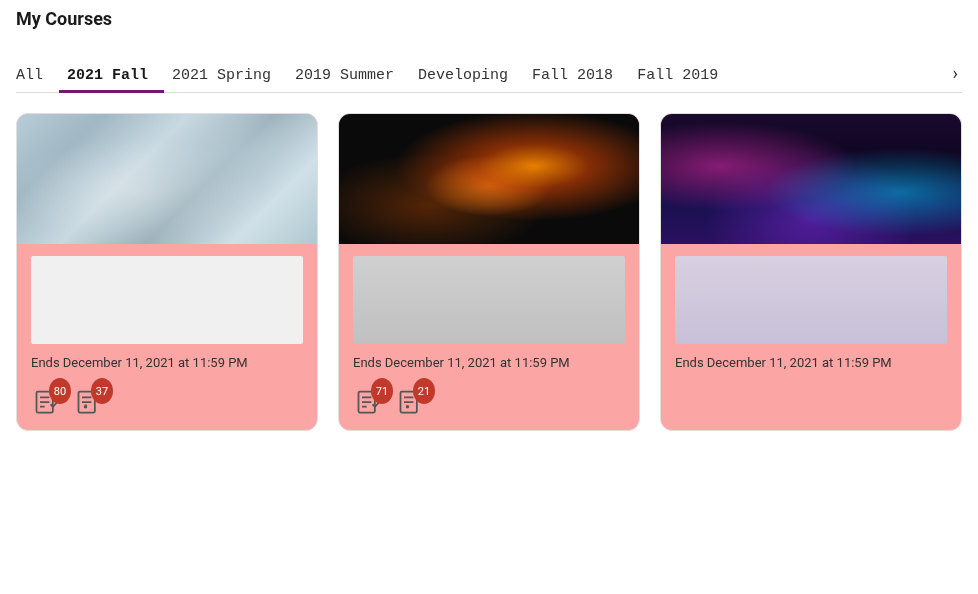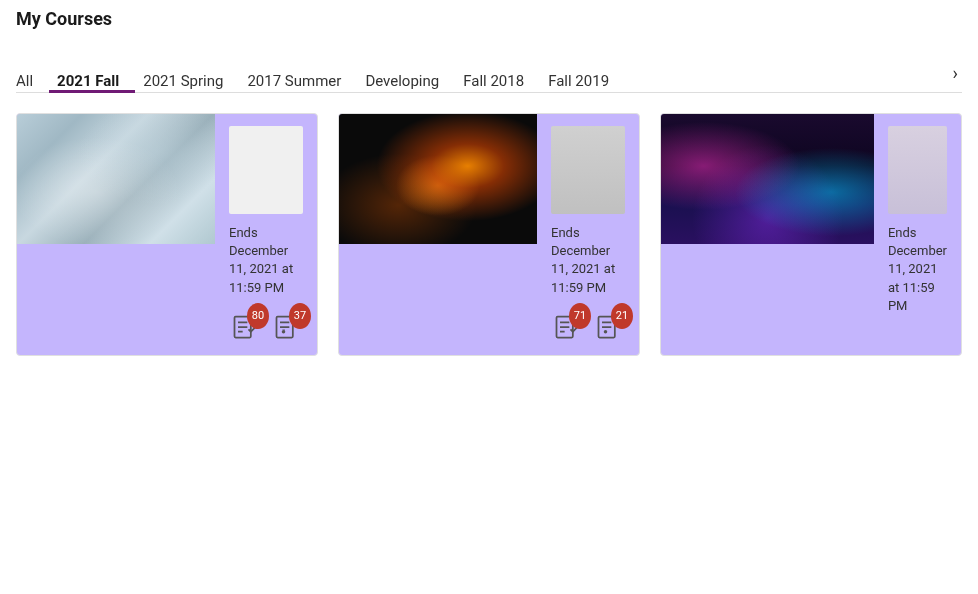--- a/index.html
+++ b/index.html
@@ -27,28 +27,29 @@
     .tab-bar {
       display: flex;
       align-items: flex-end;
       border-bottom: 1px solid #ddd;
       margin-bottom: 20px;
       gap: 0;
       position: relative;
     }
 
     .tab-item {
-      padding: 10px 16px 0 8px;
+      padding: 10px 16px 6px 8px;
       font-size: 15px;
       color: #333;
       cursor: pointer;
       white-space: nowrap;
       border-bottom: 3px solid transparent;
       margin-bottom: -1px;
       user-select: none;
+      font-family: Liberation Mono, monospace;
     }
 
     .tab-item:first-child {
       padding-left: 0;
     }
 
     .tab-item.active {
       font-weight: 700;
       border-bottom: 3px solid #701a75;
       color: #1a1a1a;
@@ -66,26 +67,26 @@
     }
 
     
     .courses-grid {
       display: grid;
       grid-template-columns: repeat(3, 1fr);
       gap: 20px;
     }
 
     .course-card {
-      background: #c4b5fd;
+      background: #fca5a5;
       border: 1px solid #e0e0e0;
-      border-radius: 4px;
+      border-radius: 12px;
       overflow: hidden;
       display: flex;
-      flex-direction: row;
+      flex-direction: column;
     }
 
     .course-card-image {
       width: 100%;
       height: 130px;
       object-fit: cover;
       display: block;
     }
 
     
@@ -204,21 +205,21 @@
 </head>
 <body>
 
 <div class="page-wrapper">
   <h1 class="page-title">My Courses</h1>
 
   <div class="tab-bar">
     <div class="tab-item">All</div>
     <div class="tab-item active">2021 Fall</div>
     <div class="tab-item">2021 Spring</div>
-    <div class="tab-item">2017 Summer</div>
+    <div class="tab-item">2019 Summer</div>
     <div class="tab-item">Developing</div>
     <div class="tab-item">Fall 2018</div>
     <div class="tab-item">Fall 2019</div>
     <div class="tab-chevron">›</div>
   </div>
 
   <div class="courses-grid">
 
     <div class="course-card">
       <div class="course-card-image img-snowflake" style="height:130px;"></div>

